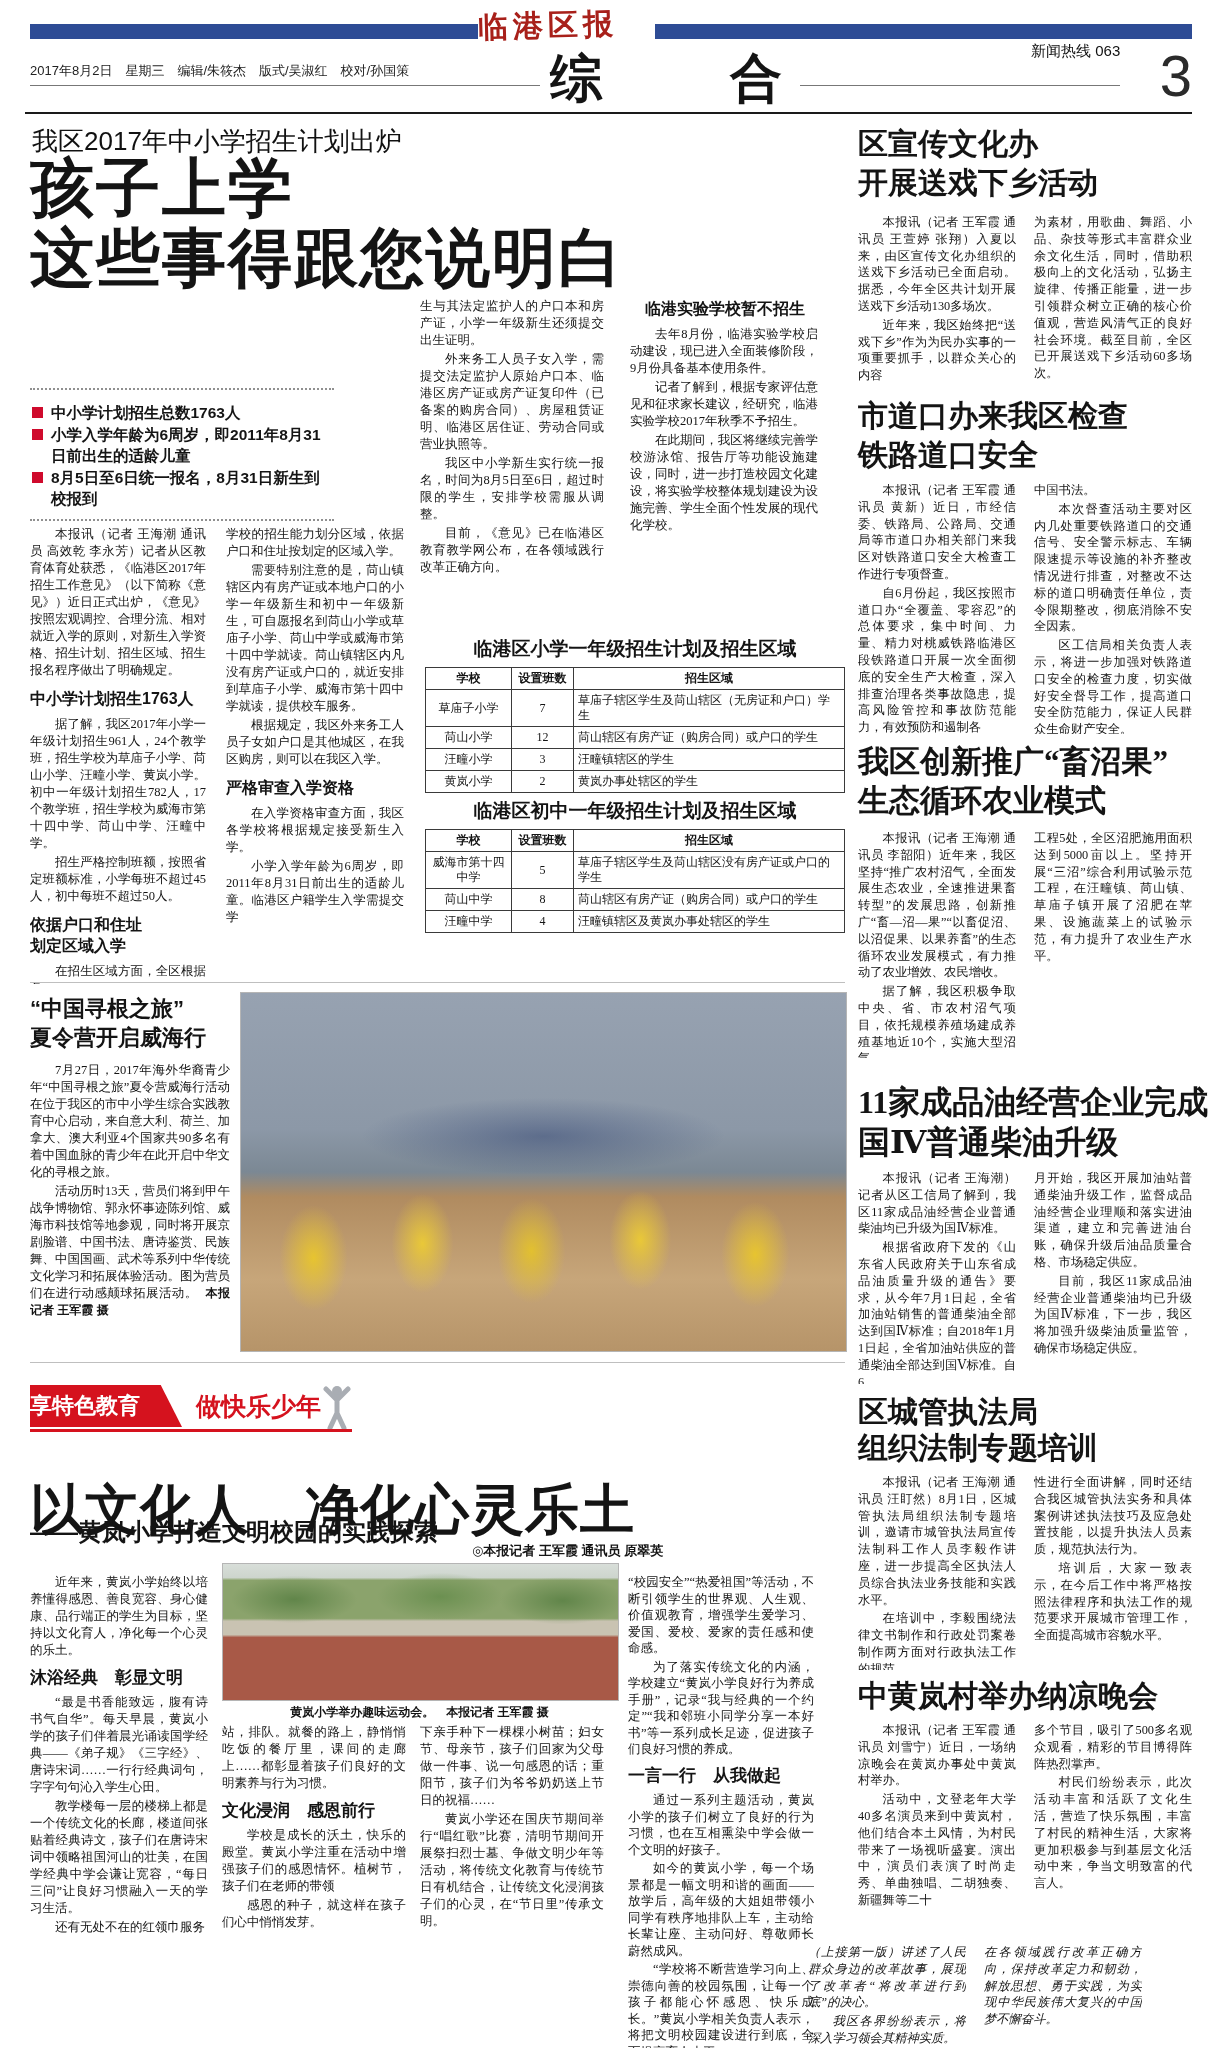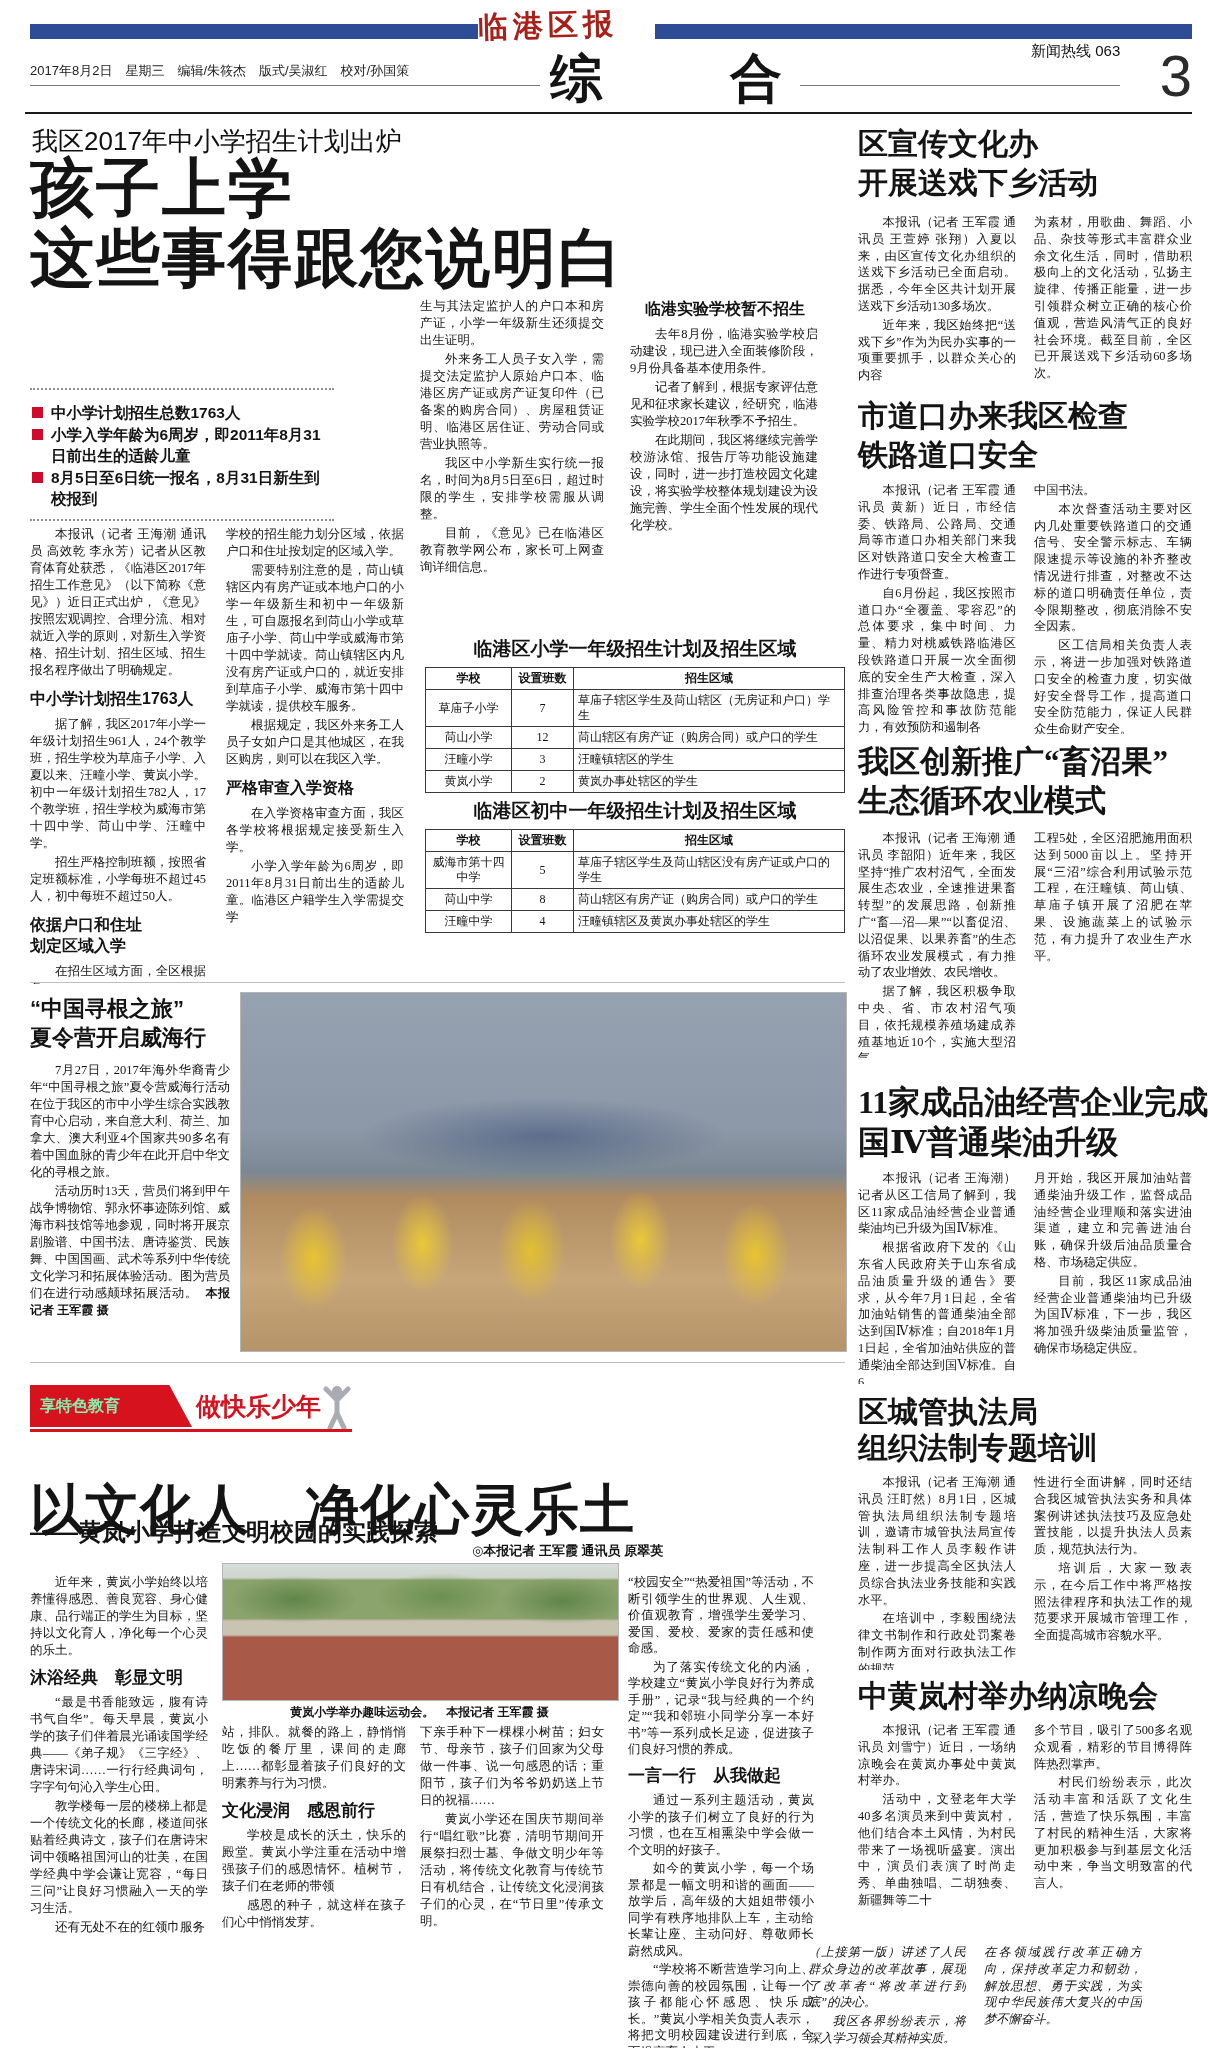--- a/index.html
+++ b/index.html
@@ -58,22 +58,22 @@
 
   .rtitle-sans{font-family:"Liberation Sans","DejaVu Sans",sans-serif;font-weight:800;font-size:30px;line-height:39px;}
   .rtitle-serif{font-weight:900;font-size:31px;line-height:39px;}
   .rbody{width:334px;overflow:hidden;}
   .rbody .ca,.rbody .cb{position:absolute;top:0;width:158px;height:100%;font-size:12.3px;line-height:16.8px;text-align:justify;overflow:hidden;}
   .rbody .ca{left:0;}
   .rbody .cb{left:176px;}
   .rbody p{margin:0 0 2px 0;text-indent:2em;}
   .rbody p.noind{text-indent:0;}
 
-  .banner-box{background:#d5121e;color:#86efac;font-family:"Liberation Sans","DejaVu Sans",sans-serif;
-              font-weight:800;font-size:16px;line-height:42px;padding-left:10px;
+  .banner-box{background:#d5121e;color:#ffffff;font-family:"Liberation Sans","DejaVu Sans",sans-serif;
+              font-weight:800;font-size:22px;line-height:42px;
               clip-path:polygon(0 0,86% 0,100% 100%,0 100%);}
   .banner-tag2{font-family:"Liberation Sans","DejaVu Sans",sans-serif;font-weight:800;font-size:25px;color:#d5121e;}
   .redline{background:#d5121e;height:3px;}
   .feat-headline{font-weight:900;font-size:54px;line-height:1.05;letter-spacing:1px;margin-top:40px;}
   .feat-subtitle{font-family:"Liberation Sans","DejaVu Sans",sans-serif;font-weight:700;font-size:24px;}
   .feat-byline{font-family:"Liberation Sans","DejaVu Sans",sans-serif;font-weight:700;font-size:13px;}
   .fsub{font-family:"Liberation Sans","DejaVu Sans",sans-serif;font-weight:800;font-size:17px;margin:10px 0 8px 0;text-indent:0;white-space:nowrap;}
   .divider{background:#bfbfbf;height:1px;}
 </style>
 </head>
@@ -99,41 +99,41 @@
     <ul>
       <li><span class="sq"></span><span>中小学计划招生总数1763人</span></li>
       <li><span class="sq"></span><span>小学入学年龄为6周岁，即2011年8月31日前出生的适龄儿童</span></li>
       <li><span class="sq"></span><span>8月5日至6日统一报名，8月31日新生到校报到</span></li>
     </ul>
   </div>
 
   <div class="abs col" style="left:30px;top:526px;width:176px;height:458px;">
     <p>本报讯（记者 王海潮 通讯员 高效乾 李永芳）记者从区教育体育处获悉，《临港区2017年招生工作意见》（以下简称《意见》）近日正式出炉，《意见》按照宏观调控、合理分流、相对就近入学的原则，对新生入学资格、招生计划、招生区域、招生报名程序做出了明确规定。</p>
     <div class="subhead">中小学计划招生1763人</div>
-    <p>据了解，我区2017年小学一年级计划招生961人，24个教学班，招生学校为草庙子小学、入夏以来、汪疃小学、黄岚小学。初中一年级计划招生782人，17个教学班，招生学校为威海市第十四中学、苘山中学、汪疃中学。</p>
+    <p>据了解，我区2017年小学一年级计划招生961人，24个教学班，招生学校为草庙子小学、苘山小学、汪疃小学、黄岚小学。初中一年级计划招生782人，17个教学班，招生学校为威海市第十四中学、苘山中学、汪疃中学。</p>
     <p>招生严格控制班额，按照省定班额标准，小学每班不超过45人，初中每班不超过50人。</p>
     <div class="subhead" style="margin-bottom:0;">依据户口和住址</div>
     <div class="subhead" style="margin-top:0;">划定区域入学</div>
     <p>在招生区域方面，全区根据各</p>
   </div>
 
   <div class="abs col" style="left:218px;top:526px;width:178px;height:458px;margin-left:8px;">
     <p class="noind">学校的招生能力划分区域，依据户口和住址按划定的区域入学。</p>
     <p>需要特别注意的是，苘山镇辖区内有房产证或本地户口的小学一年级新生和初中一年级新生，可自愿报名到苘山小学或草庙子小学、苘山中学或威海市第十四中学就读。苘山镇辖区内凡没有房产证或户口的，就近安排到草庙子小学、威海市第十四中学就读，提供校车服务。</p>
     <p>根据规定，我区外来务工人员子女如户口是其他城区，在我区购房，则可以在我区入学。</p>
     <div class="subhead">严格审查入学资格</div>
     <p>在入学资格审查方面，我区各学校将根据规定接受新生入学。</p>
     <p>小学入学年龄为6周岁，即2011年8月31日前出生的适龄儿童。临港区户籍学生入学需提交学</p>
   </div>
 
   <div class="abs col" style="left:420px;top:298px;width:184px;height:338px;">
     <p class="noind">生与其法定监护人的户口本和房产证，小学一年级新生还须提交出生证明。</p>
     <p>外来务工人员子女入学，需提交法定监护人原始户口本、临港区房产证或房产证复印件（已备案的购房合同）、房屋租赁证明、临港区居住证、劳动合同或营业执照等。</p>
     <p>我区中小学新生实行统一报名，时间为8月5日至6日，超过时限的学生，安排学校需服从调整。</p>
-    <p>目前，《意见》已在临港区教育教学网公布，家长可上网查询详细信息。</p>
+    <p>目前，《意见》已在临港区教育教学网公布，在各领域践行改革正确方向。</p>
   </div>
 
   <div class="abs col" style="left:630px;top:298px;width:188px;height:338px;">
     <div class="subhead" style="margin-top:0;padding-left:15px;">临港实验学校暂不招生</div>
     <p>去年8月份，临港实验学校启动建设，现已进入全面装修阶段，9月份具备基本使用条件。</p>
     <p>记者了解到，根据专家评估意见和征求家长建议，经研究，临港实验学校2017年秋季不予招生。</p>
     <p>在此期间，我区将继续完善学校游泳馆、报告厅等功能设施建设，同时，进一步打造校园文化建设，将实验学校整体规划建设为设施完善、学生全面个性发展的现代化学校。</p>
   </div>
 
   <div class="abs tblwrap" style="left:425px;top:636px;">

